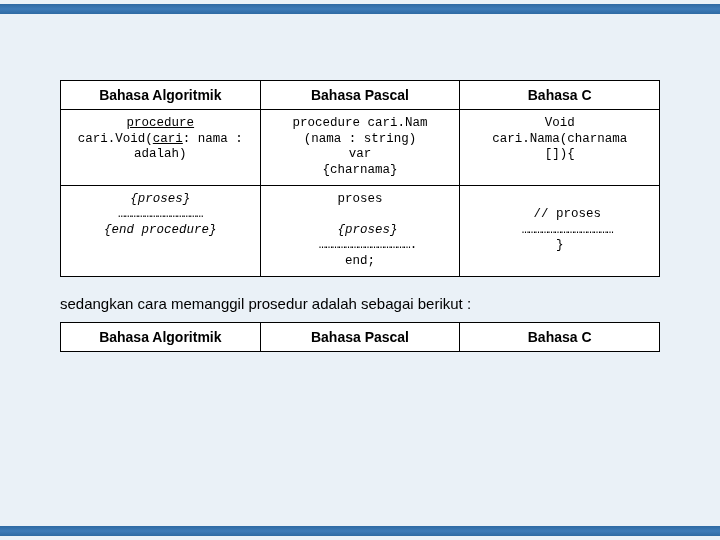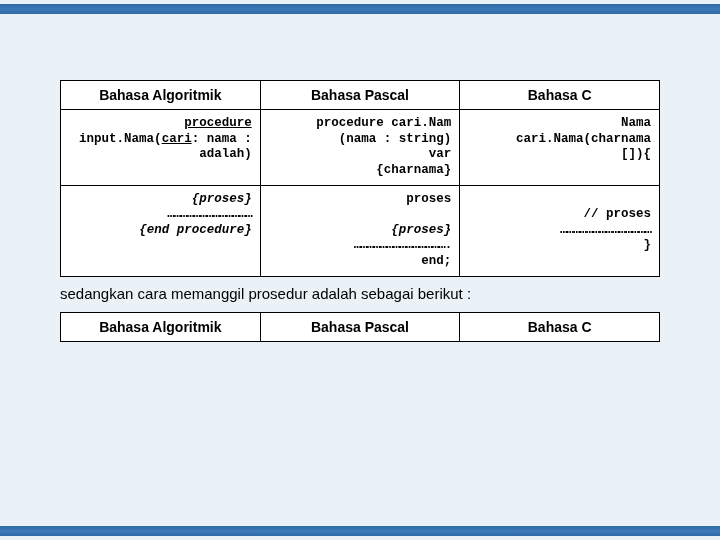--- a/index.html
+++ b/index.html
@@ -24,34 +24,33 @@
   }
   table.grid {
     width: 100%;
     border-collapse: collapse;
     table-layout: fixed;
   }
   table.grid th, table.grid td {
     border: 1.5px solid #000;
     padding: 6px 8px;
     vertical-align: top;
-    text-align: right;
+    text-align: center;
     background: #fff;
-    font-weight: bold;
   }
   table.grid th {
     font-weight: bold;
     text-align: center;
     font-size: 14px;
   }
   .mono { font-family: "Courier New", monospace; font-size: 12.5px; line-height: 1.25; }
   .u { text-decoration: underline; }
   .i { font-style: italic; }
   .intertext {
-    margin: 8px 0 10px 0;
+    margin: 18px 0 10px 0;
     font-size: 15px;
     font-weight: 500;
   }
   .dots { letter-spacing: -1px; }
 </style>
 </head>
 <body>
 
 <div class="border-band band-top"></div>
 <div class="border-band band-bottom"></div>
@@ -61,31 +60,31 @@
   <table class="grid">
     <tbody>
         <tr>
       <th>Bahasa Algoritmik</th>
       <th>Bahasa Pascal</th>
       <th>Bahasa C</th>
     </tr>
     <tr>
       <td class="mono">
         <span class="u">procedure</span><br>
-        <span>input.Nama(</span><span class="u">cari</span><span>: nama :</span><br>
+        <span>cari.Void(</span><span class="u">cari</span><span>: nama :</span><br>
         <span>adalah)</span>
       </td>
       <td class="mono">
         <span>procedure cari.Nam</span><br>
         <span>(nama : string)</span><br>
         <span>var</span><br>
         <span>{charnama}</span>
       </td>
       <td class="mono">
-        <span>Nama</span><br>
+        <span>Void</span><br>
         <span>cari.Nama(charnama</span><br>
         <span>[]){</span>
       </td>
     </tr>
     <tr>
       <td class="mono">
         <span class="i">{proses}</span><br>
         <span class="dots">…………………………………</span><br>
         <span class="i">{end procedure}</span>
       </td>

